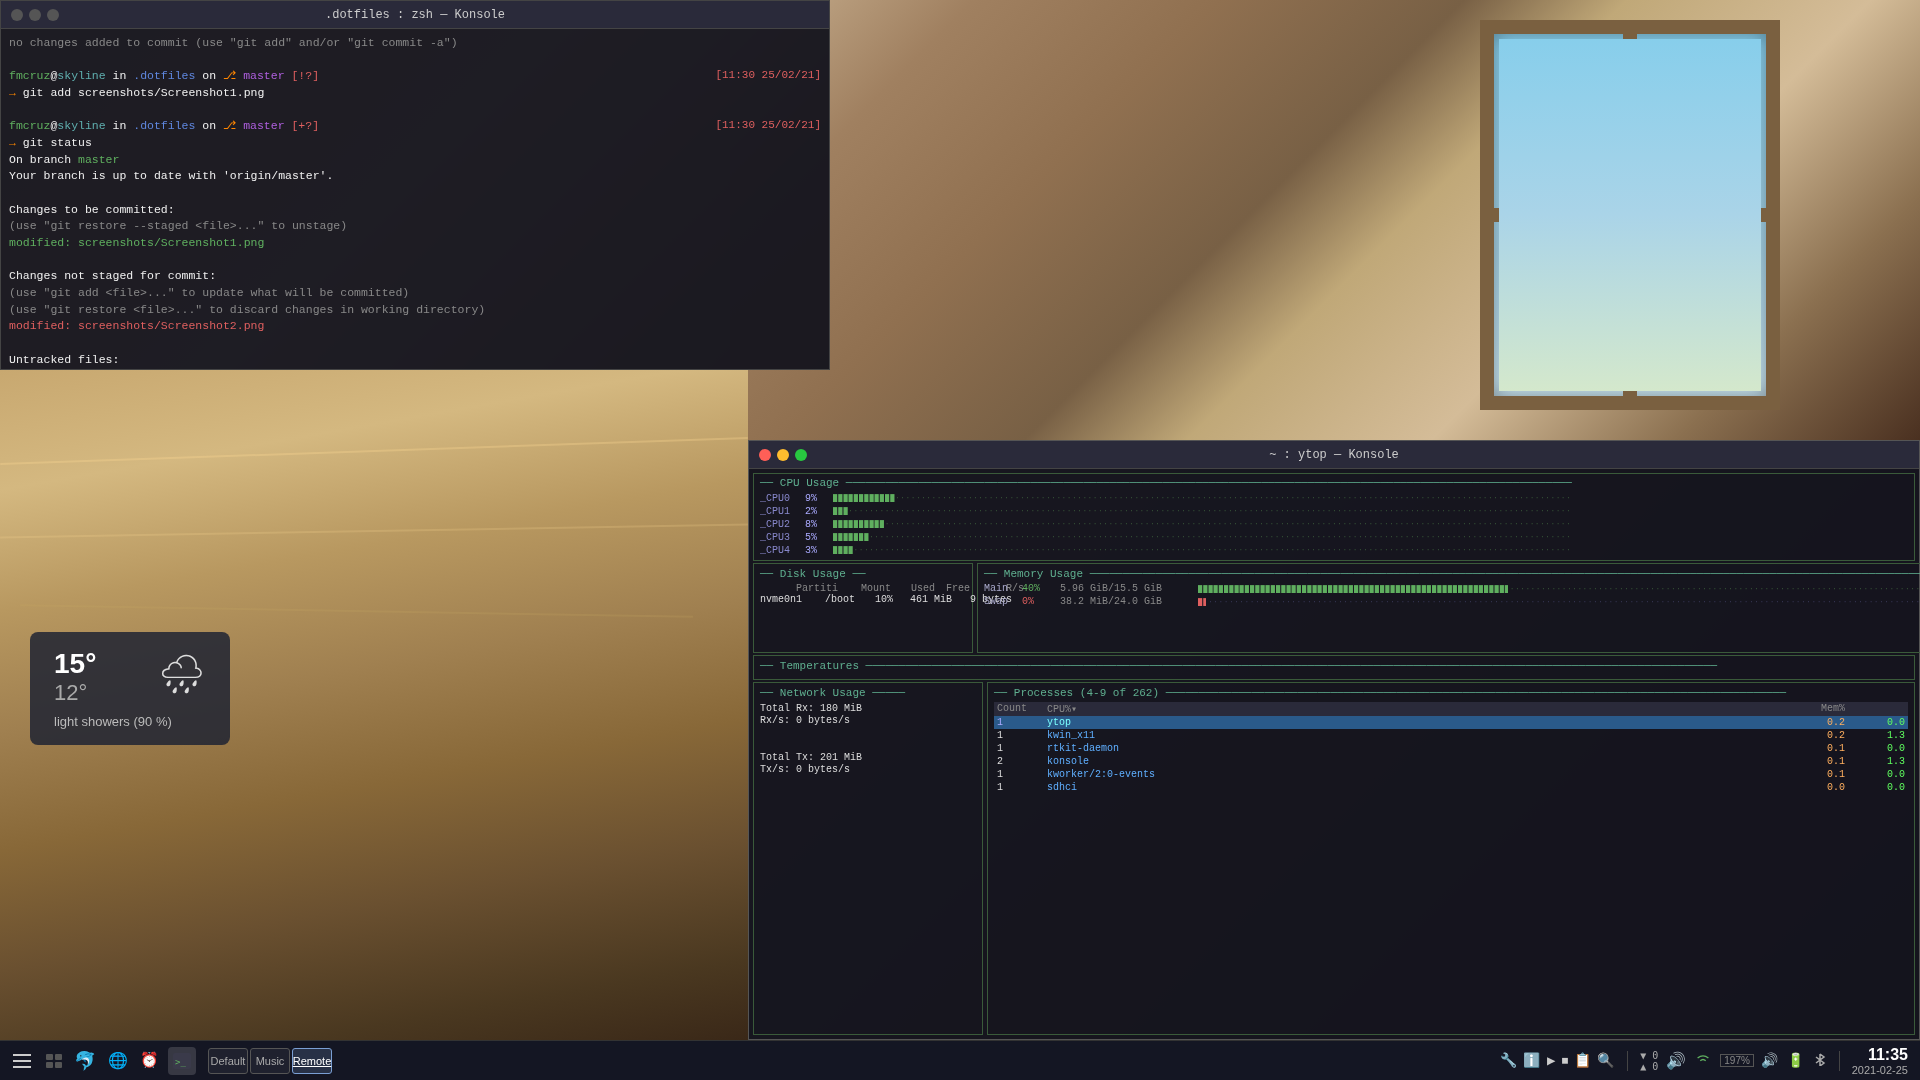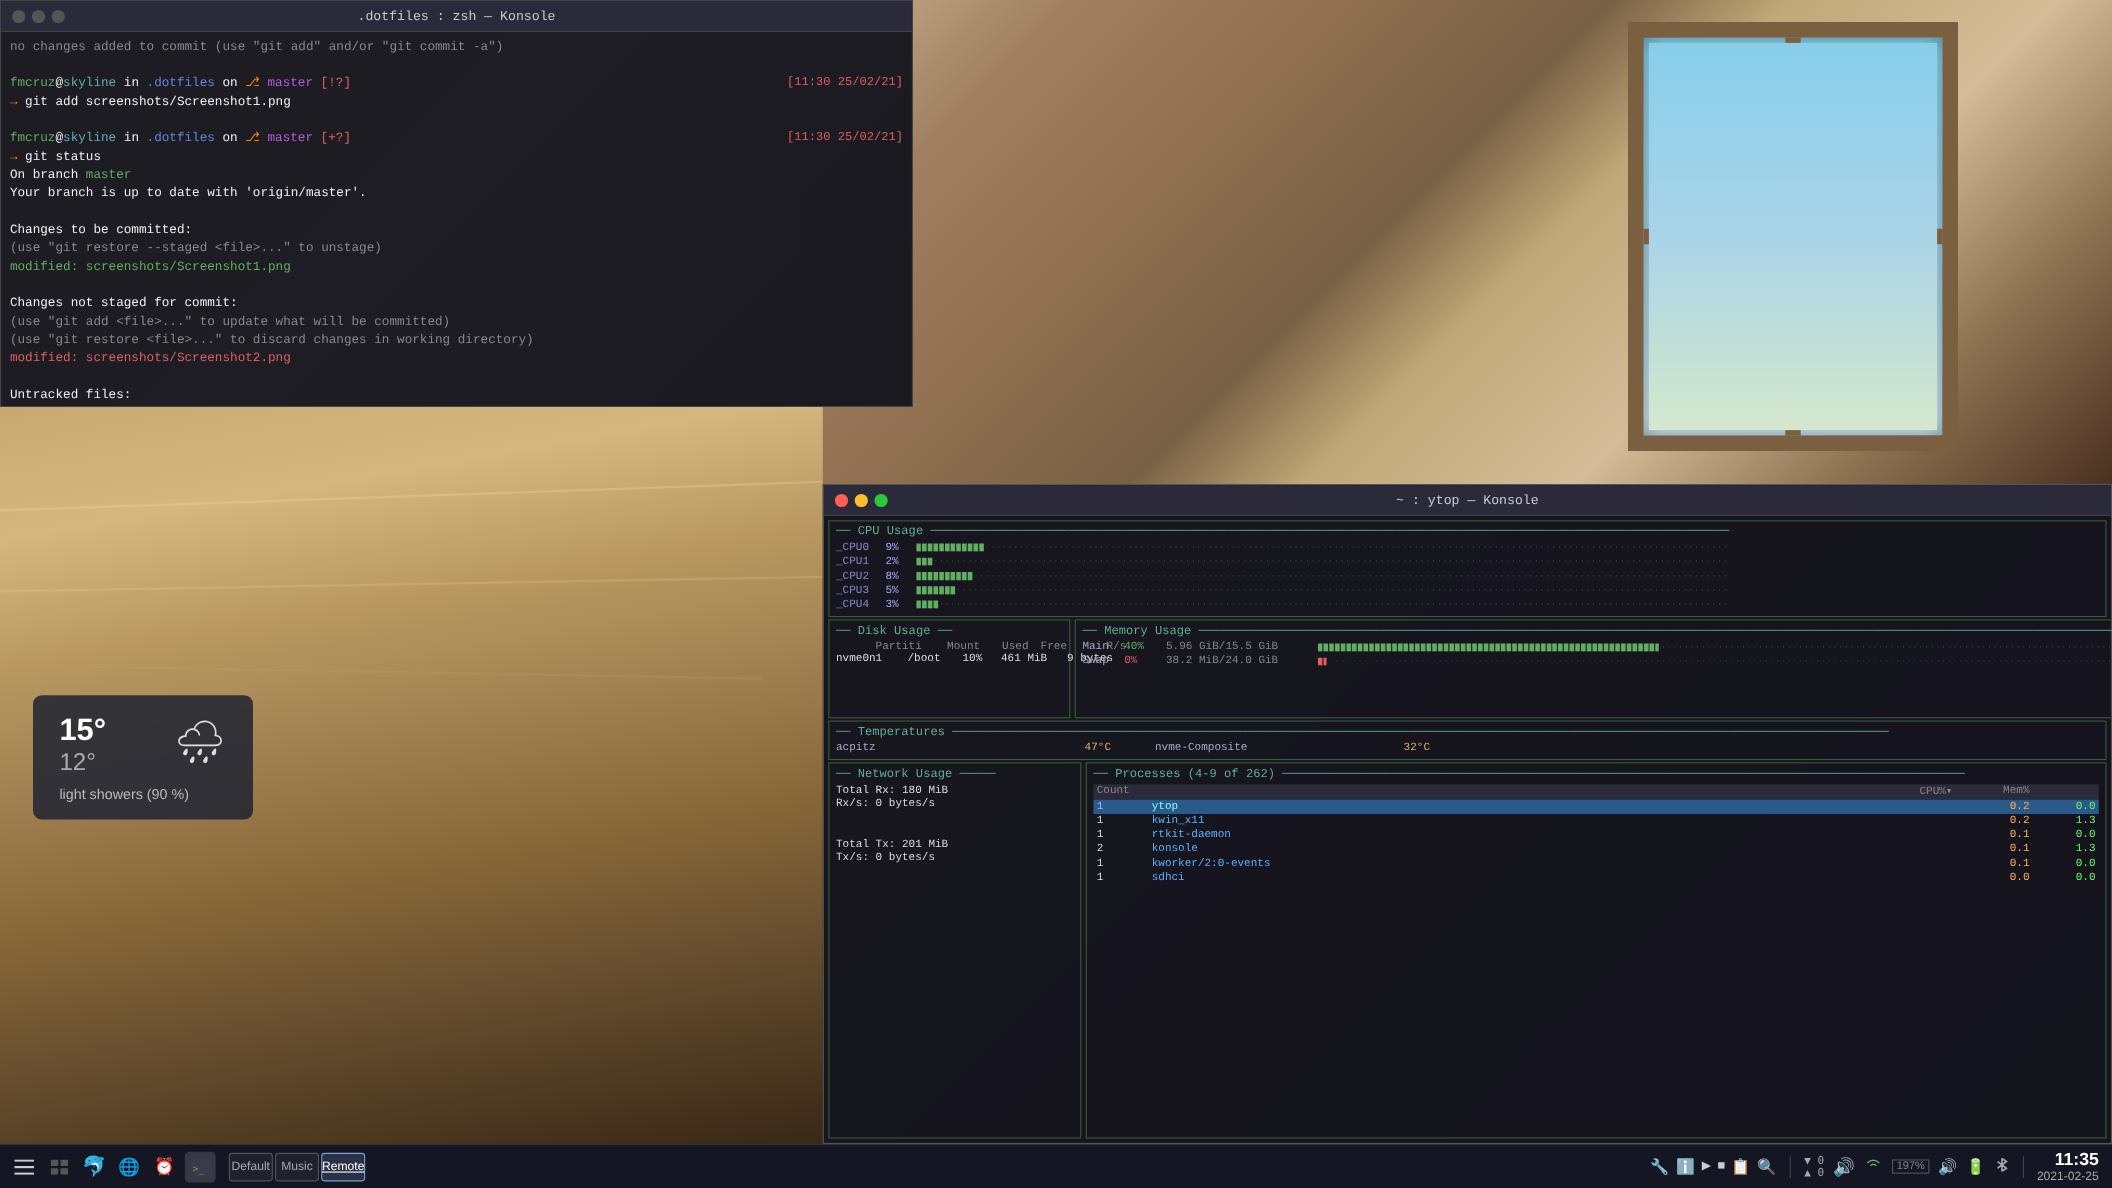--- a/index.html
+++ b/index.html
@@ -505,51 +505,41 @@
             <div style="flex:1;height:8px;position:relative;">
               <div style="font-size:7px;color:#3a3a5a;letter-spacing:1px;white-space:nowrap;overflow:hidden;line-height:8px;">·····················································································································································</div>
               <div style="position:absolute;top:0;left:0;width:1%;overflow:hidden;font-size:7px;color:#df5f5f;letter-spacing:1px;white-space:nowrap;line-height:8px;">██</div>
             </div>
           </div>
         </div>
       </div>
 
       <div style="margin:0 4px 2px 4px;border:1px solid #3a5a3a;padding:4px 6px;">
         <div class="section-title">── Temperatures ─────────────────────────────────────────────────────────────────────────────────────────────────────────────────────────────────</div>
-        <div style="display:flex;gap:40px;margin-top:2px;">
-          <div style="display:flex;justify-content:space-between;width:250px;">
-            <span style="color:#aaaacc;font-size:10px;">acpitz</span>
-            <span style="color:#dfaf5f;font-size:10px;">47°C</span>
-          </div>
-          <div style="display:flex;justify-content:space-between;width:250px;">
-            <span style="color:#aaaacc;font-size:10px;">nvme-Composite</span>
-            <span style="color:#dfaf5f;font-size:10px;">32°C</span>
-          </div>
-        </div>
       </div>
 
       <div style="display:flex;margin:0 4px 4px 4px;gap:4px;flex:1;">
 
         <div style="border:1px solid #3a5a3a;padding:4px 6px;width:230px;">
           <div class="section-title">── Network Usage ─────</div>
           <div style="margin-top:4px;">
             <div style="color:#ddd;font-size:10px;margin:1px 0;">Total Rx: 180 MiB</div>
             <div style="color:#ddd;font-size:10px;margin:1px 0;">Rx/s:   0 bytes/s</div>
             <div style="margin:4px 0;">&nbsp;</div>
             <div style="color:#ddd;font-size:10px;margin:1px 0;">Total Tx: 201 MiB</div>
             <div style="color:#ddd;font-size:10px;margin:1px 0;">Tx/s:   0 bytes/s</div>
           </div>
         </div>
 
         <div style="border:1px solid #3a5a3a;padding:4px 6px;flex:1;">
           <div class="section-title">── <span>Processes (4-9 of 262)</span> ──────────────────────────────────────────────────────────────────────────────────────────────</div>
 
           <div style="display:grid;grid-template-columns:50px 1fr 70px 60px;font-size:10px;color:#888;background:#2a2a3a;padding:1px 3px;margin-top:2px;">
             <span>Count</span>
-            <span style="text-align:right;">CPU%▾</span>
+            <span style="">CPU%▾</span>
             <span style="text-align:right;">Mem%</span>
           </div>
 
           <div style="display:grid;grid-template-columns:50px 1fr 70px 60px;font-size:10px;color:#ddd;padding:1px 3px;background:#2a5a8a;">
             <span class="proc-count">1</span>
             <span style="color:#7affff;">ytop</span>
             <span style="text-align:right;color:#ffaf5f;">0.2</span>
             <span style="text-align:right;color:#5fff5f;">0.0</span>
           </div>
           <div style="display:grid;grid-template-columns:50px 1fr 70px 60px;font-size:10px;color:#ddd;padding:1px 3px;">

